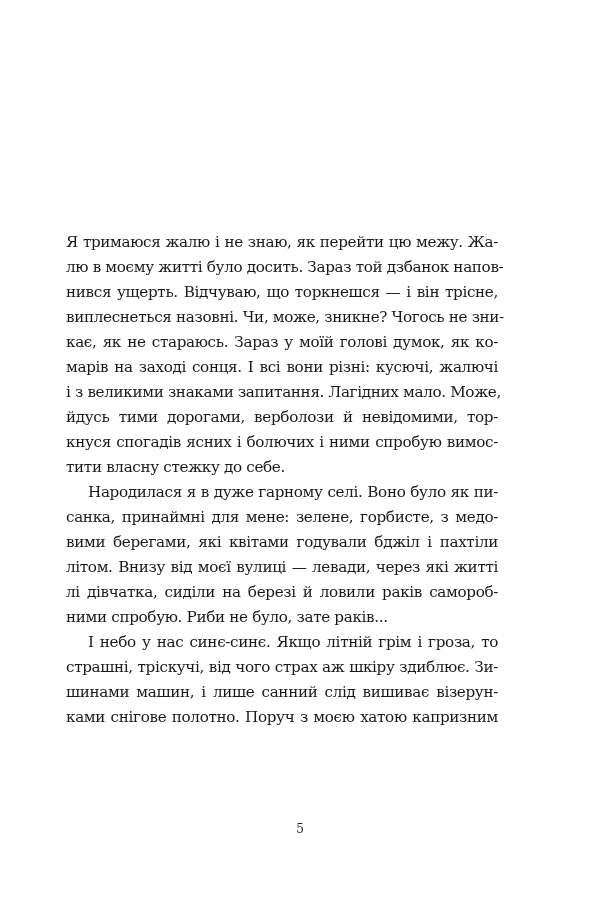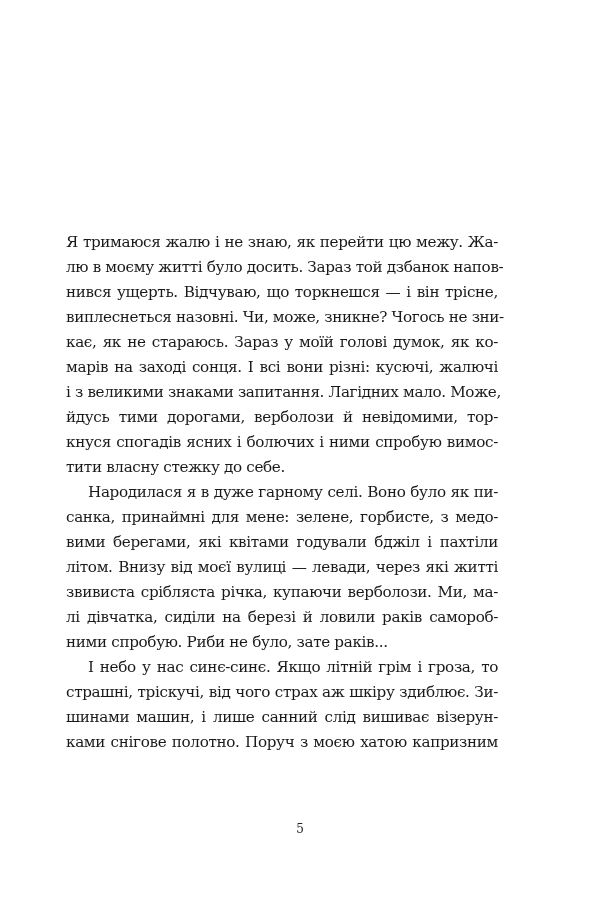--- a/index.html
+++ b/index.html
@@ -69,21 +69,20 @@
     <span class="line">марів на заході сонця. І всі вони різні: кусючі, жалючі</span>
     <span class="line">і з великими знаками запитання. Лагідних мало. Може,</span>
     <span class="line">йдусь тими дорогами, верболози й невідомими, тор-</span>
     <span class="line">кнуся спогадів ясних і болючих і ними спробую вимос-</span>
     <span class="line last">тити власну стежку до себе.</span>
 
     <span class="line indent">Народилася я в дуже гарному селі. Воно було як пи-</span>
     <span class="line">санка, принаймні для мене: зелене, горбисте, з медо-</span>
     <span class="line">вими берегами, які квітами годували бджіл і пахтіли</span>
     <span class="line">літом. Внизу від моєї вулиці — левади, через які житті</span>
-    <span class="line">звивиста срібляста річка, купаючи верболози. Ми, ма-</span>
     <span class="line">лі дівчатка, сиділи на березі й ловили раків самороб-</span>
     <span class="line last">ними спробую. Риби не було, зате раків...</span>
 
     <span class="line indent">І небо у нас синє-синє. Якщо літній грім і гроза, то</span>
     <span class="line">страшні, тріскучі, від чого страх аж шкіру здиблює. Зи-</span>
     <span class="line">шинами машин, і лише санний слід вишиває візерун-</span>
     <span class="line">ками снігове полотно. Поруч з моєю хатою капризним</span>
   </div>
 
   <div class="page-number">5</div>

